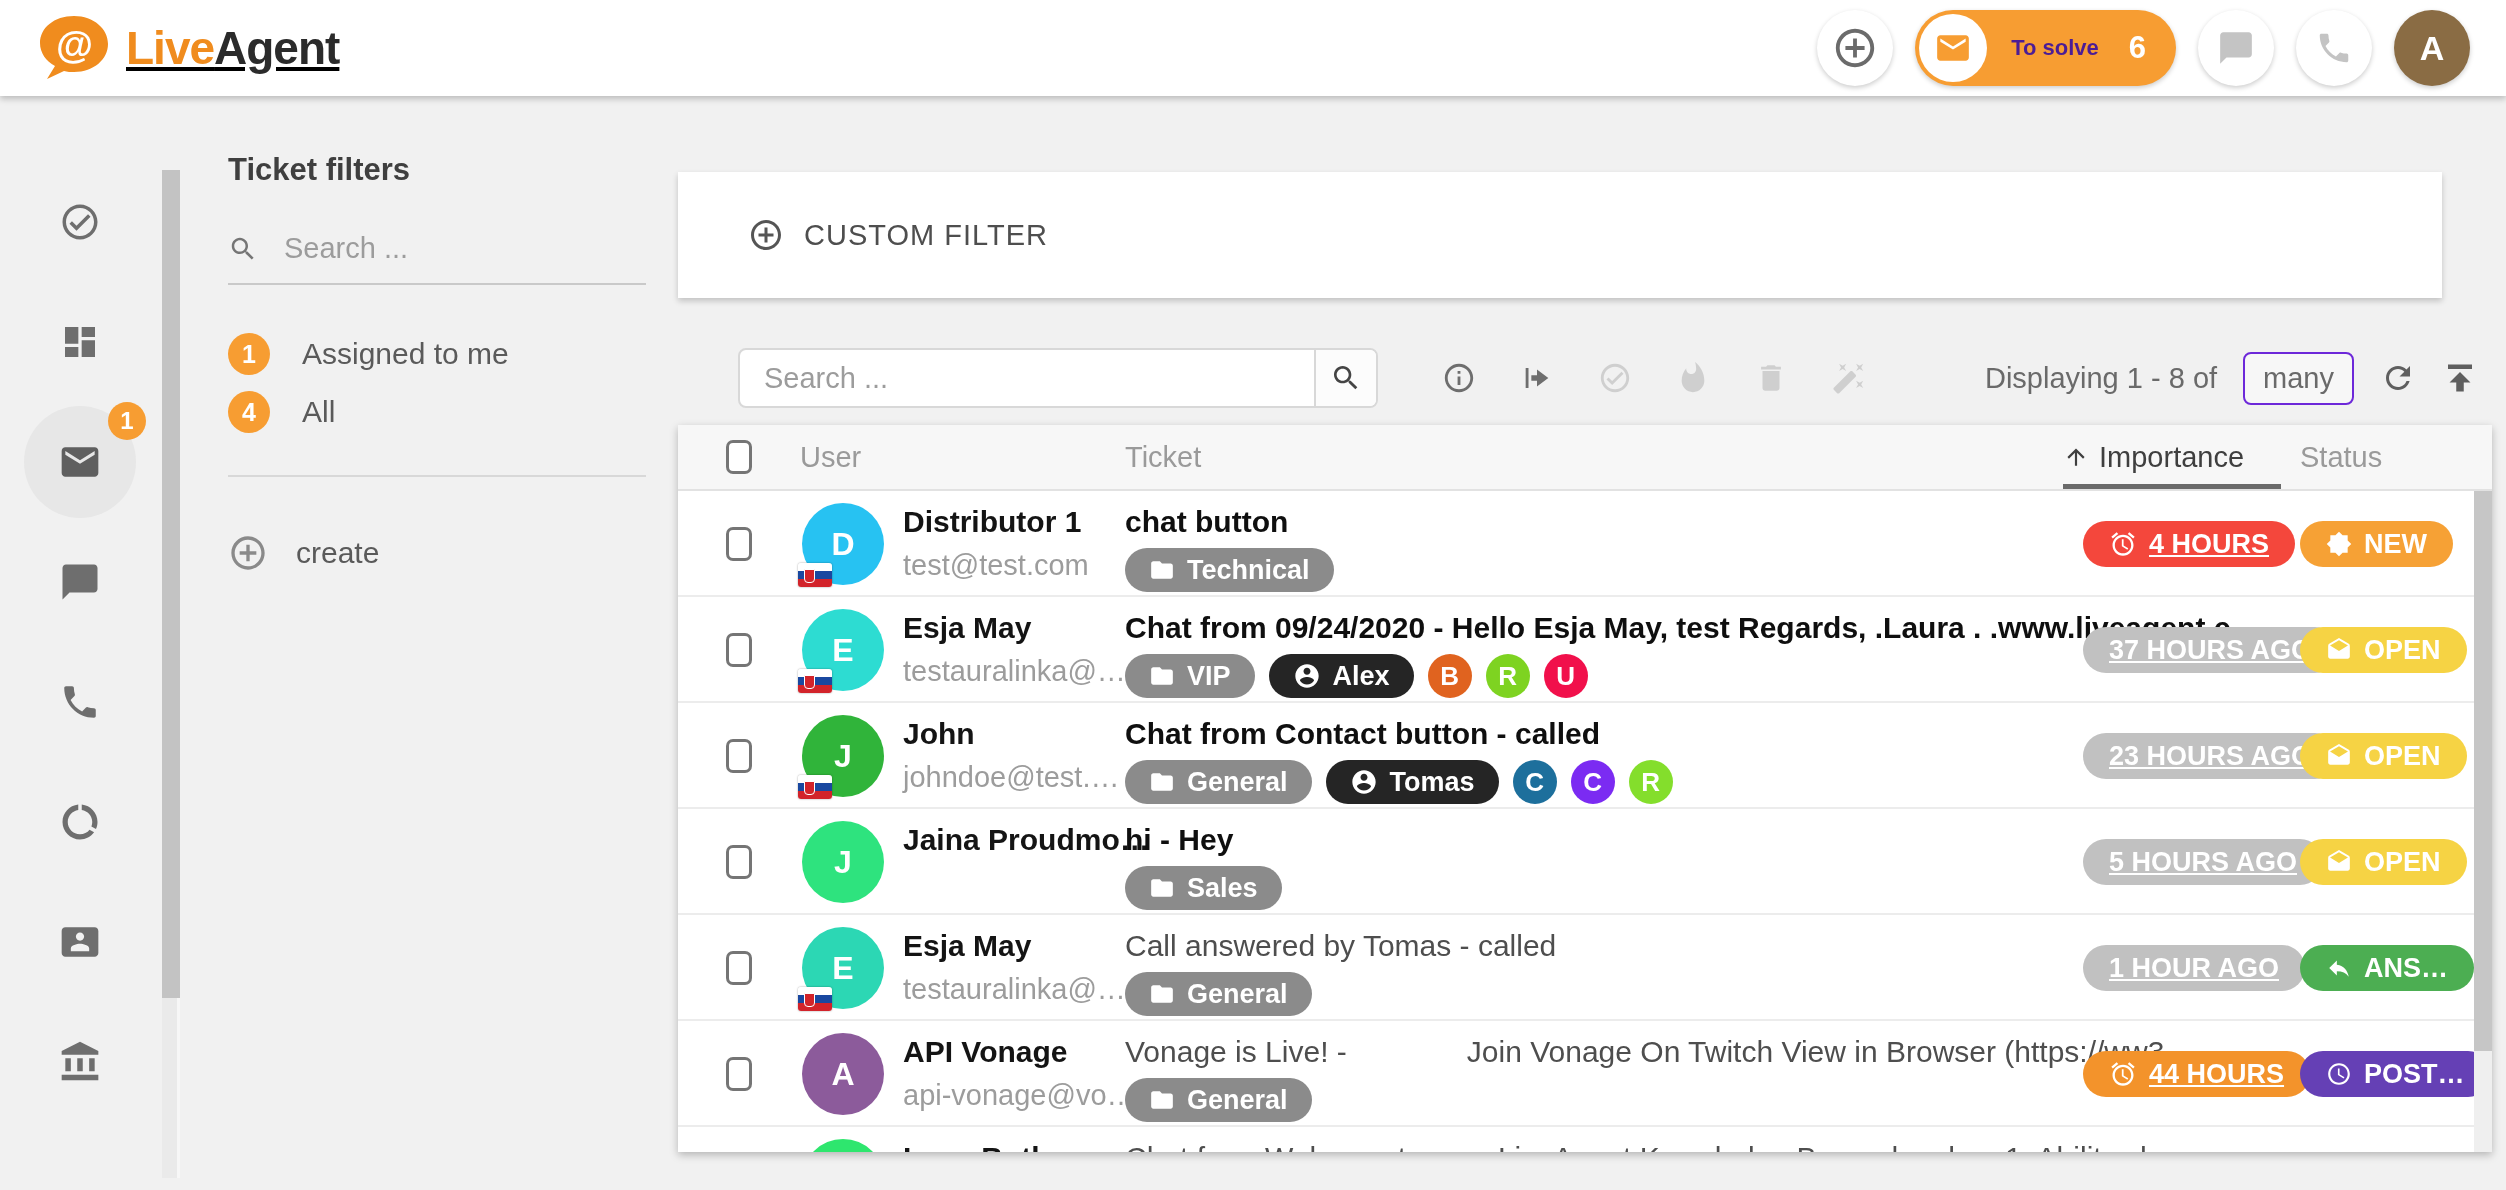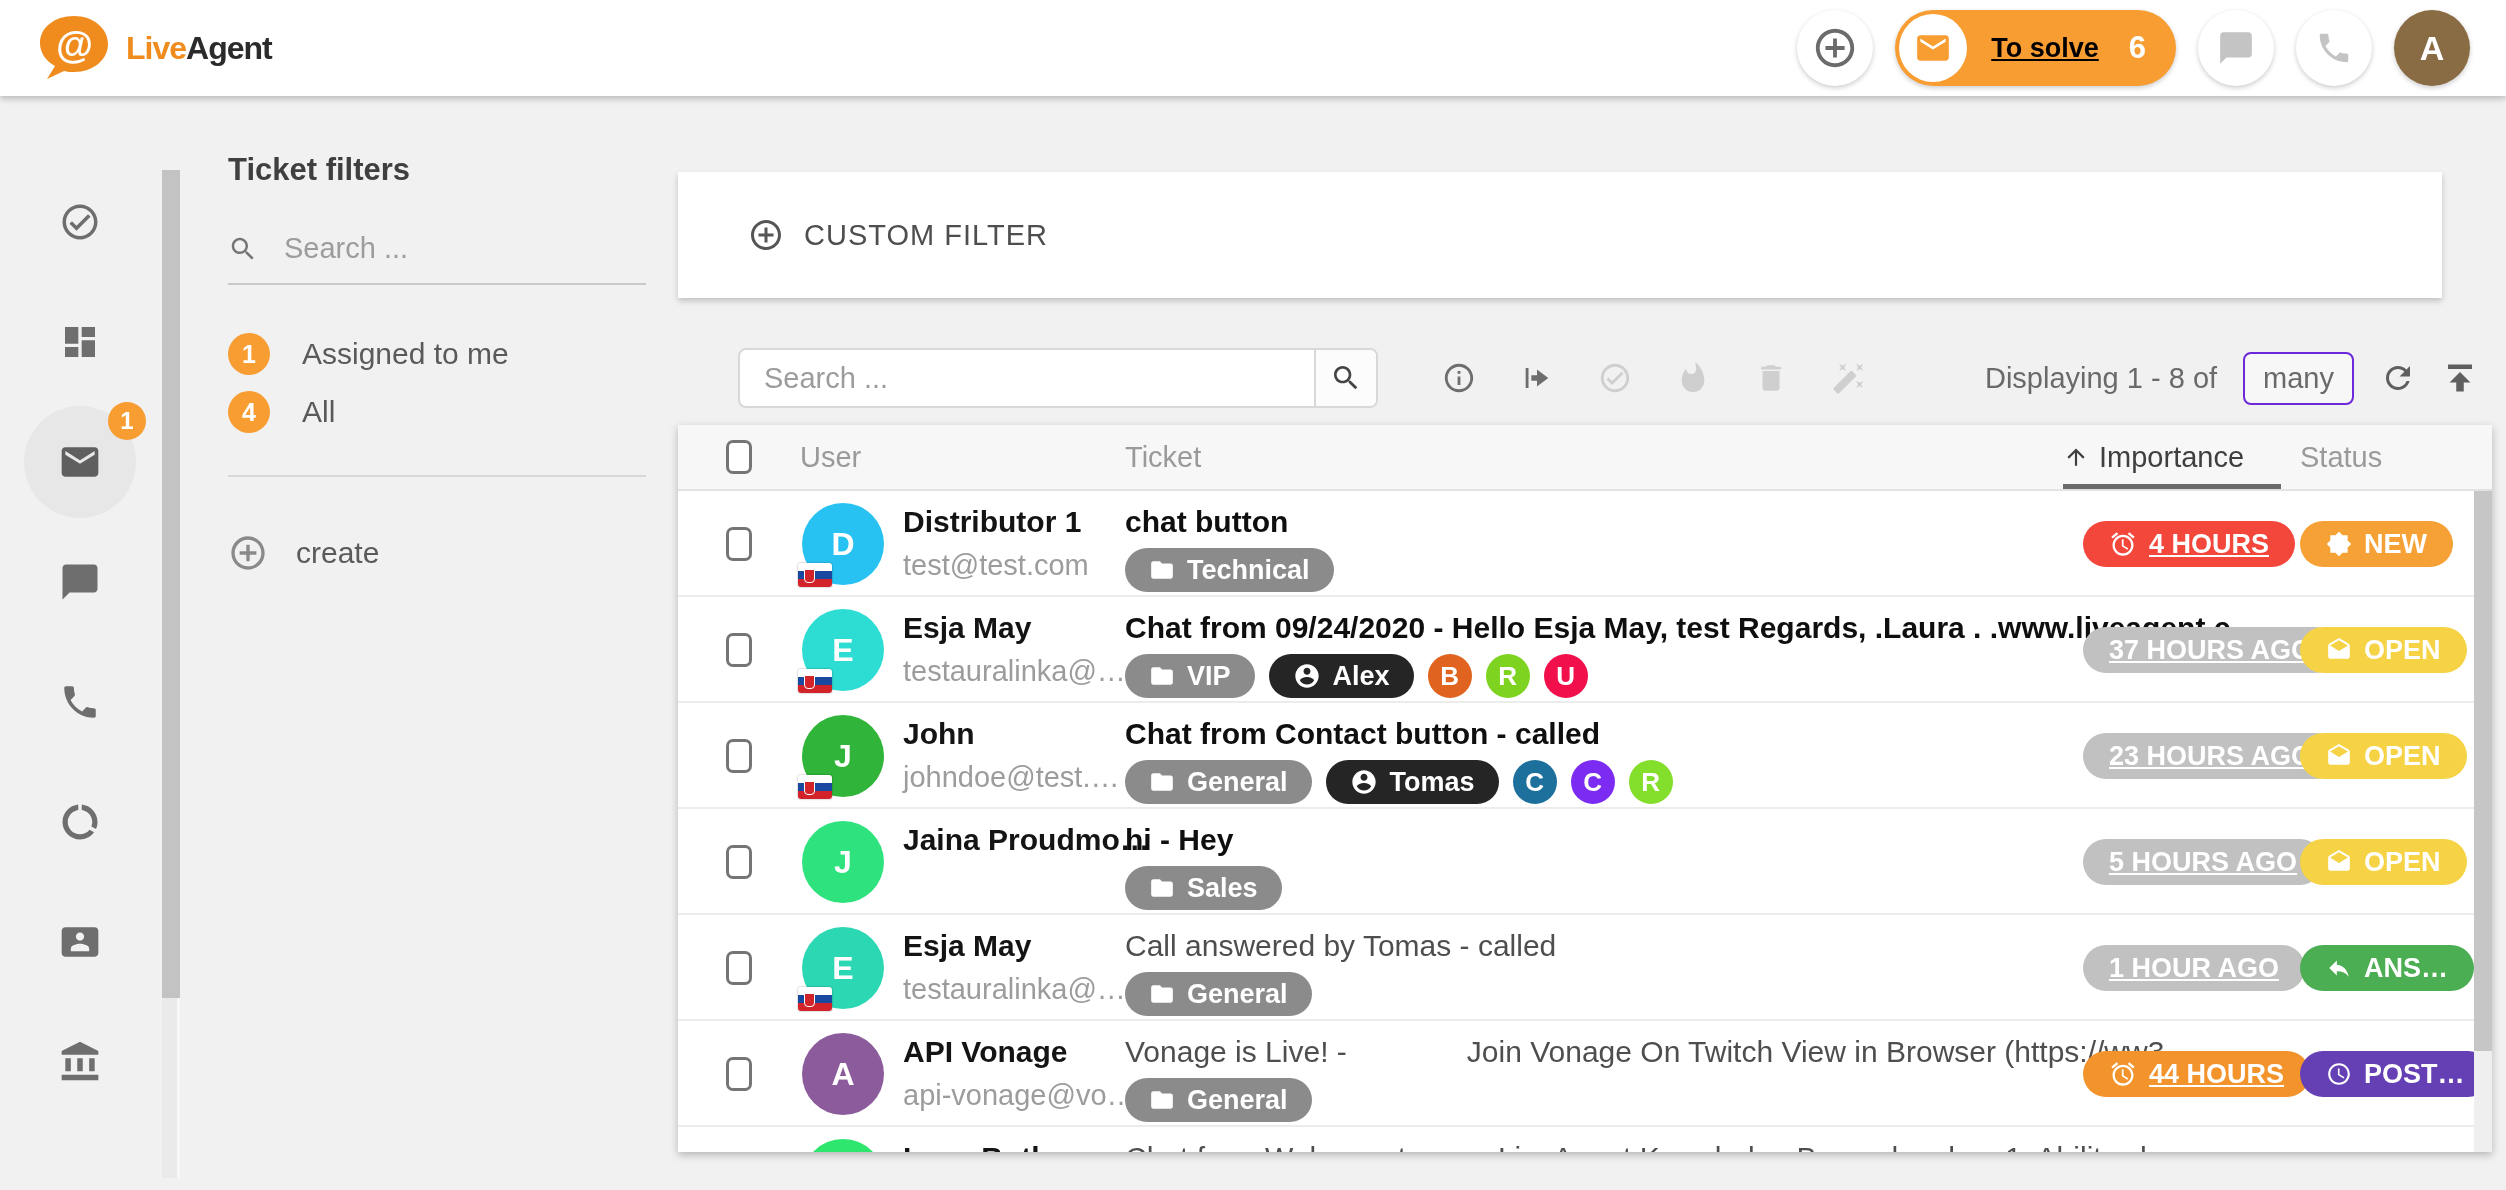--- a/index.html
+++ b/index.html
@@ -11,39 +11,39 @@
     overflow:hidden;
   }
   
   .topbar{
     position:absolute; top:0; left:0; width:2506px; height:96px;
     background:#fff; box-shadow:0 3px 6px rgba(0,0,0,.22); z-index:50;
     display:flex; align-items:center; justify-content:space-between;
     padding:0 36px;
   }
   .brand{ display:flex; align-items:center; gap:14px; }
-  .brand-text{ font-size:32px; font-weight:bold; letter-spacing:-1px; }
+  .brand-text{ font-size:46px; font-weight:bold; letter-spacing:-1px;text-decoration:underline; }
   .brand-live{ color:#f08c1e; }
   .brand-agent{ color:#2b2b2b; }
   .top-actions{ display:flex; align-items:center; gap:22px; }
   .circle-btn{
     width:76px; height:76px; border-radius:50%; background:#fff;
     box-shadow:0 2px 5px rgba(0,0,0,.2);
     display:flex; align-items:center; justify-content:center;
   }
   .tosolve{
     height:76px; border-radius:38px; background:#f79d32;
     box-shadow:0 2px 5px rgba(0,0,0,.2);
     display:flex; align-items:center; padding:0 30px 0 4px; gap:24px;
   }
   .tosolve-iconwrap{
     width:68px; height:68px; border-radius:50%; background:#fff;
     display:flex; align-items:center; justify-content:center;
   }
-  .tosolve-label{ color:#000000; font-size:27px; font-weight:bold;text-decoration:underline; }
+  .tosolve-label{ color:#4c1d95; font-size:22px; font-weight:bold; }
   .tosolve-count{ color:#fff; font-size:31px; font-weight:bold; margin-left:6px; }
   .avatar-btn{
     width:76px; height:76px; border-radius:50%; background:#8a6c44;
     display:flex; align-items:center; justify-content:center;
     color:#fff; font-size:34px; font-weight:bold;
     box-shadow:0 2px 5px rgba(0,0,0,.2);
   }
   
   .page{ position:absolute; top:96px; left:0; width:2506px; height:1094px; }
   

